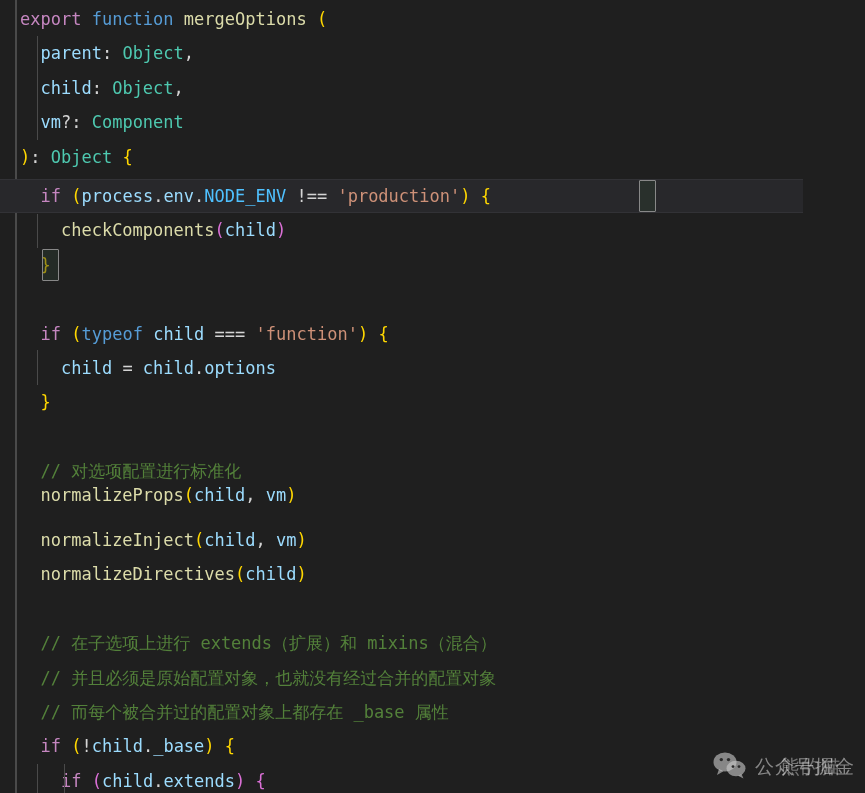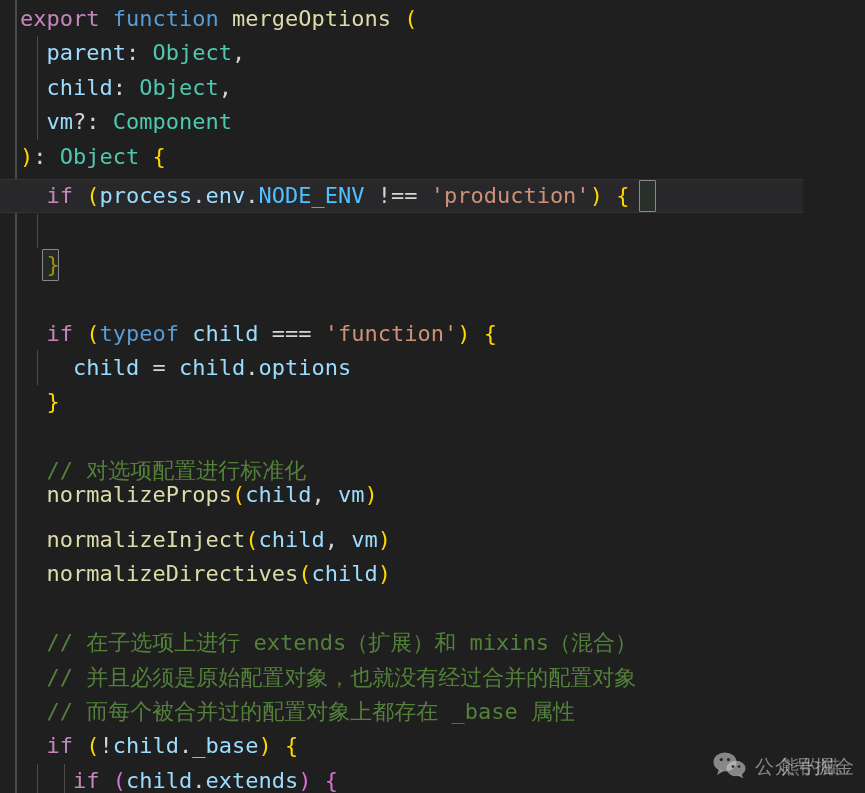--- a/index.html
+++ b/index.html
@@ -34,21 +34,21 @@
     width: 865px;
     height: 793px;
   }
 
   .line {
     position: absolute;
     left: 0;
     width: 803px;
     height: 34.4px;
     white-space: pre;
-    font-size: 22px;
+    font-size: 17px;
     line-height: 34.4px;
     letter-spacing: 0px;
     color: #d4d4d4;
   }
   .line .txt {
     display: inline-block;
     padding-left: 20px;
   }
 
   .line.hl {
@@ -151,20 +151,21 @@
     <div class="line" style="top:36px"><span class="txt"><span class="plain">  </span><span class="var">parent</span><span class="plain">: </span><span class="type">Object</span><span class="plain">,</span></span></div>
 
     <div class="line" style="top:70.8px"><span class="txt"><span class="plain">  </span><span class="var">child</span><span class="plain">: </span><span class="type">Object</span><span class="plain">,</span></span></div>
 
     <div class="line" style="top:139.6px"><span class="txt"><span class="p0">)</span><span class="plain">: </span><span class="type">Object</span><span class="plain"> </span><span class="p0">{</span></span></div>
 
     <div class="line" style="top:105.2px"><span class="txt"><span class="plain">  </span><span class="var">vm</span><span class="plain">?: </span><span class="type">Component</span></span></div>
 
     <div class="line hl" style="top:179px"><span class="txt"><span class="plain">  </span><span class="kw">if</span><span class="plain"> </span><span class="p0">(</span><span class="var">process</span><span class="plain">.</span><span class="var">env</span><span class="plain">.</span><span class="const">NODE_ENV</span><span class="plain"> !== </span><span class="str">'production'</span><span class="p0">)</span><span class="plain"> </span><span class="p0">{</span></span></div>
 
+    <div class="line" style="top:213.4px"><span class="txt"><span class="plain">    </span><span class="fn">checkComponents</span><span class="p1">(</span><span class="var">child</span><span class="p1">)</span></span></div>
 
     <div class="line" style="top:247.8px"><span class="txt"><span class="plain">  </span><span class="p0">}</span></span></div>
 
     <div class="line" style="top:282.2px"><span class="txt"></span></div>
 
     <div class="line" style="top:316.6px"><span class="txt"><span class="plain">  </span><span class="kw">if</span><span class="plain"> </span><span class="p0">(</span><span class="kw2">typeof</span><span class="plain"> </span><span class="var">child</span><span class="plain"> === </span><span class="str">'function'</span><span class="p0">)</span><span class="plain"> </span><span class="p0">{</span></span></div>
 
     <div class="line" style="top:351px"><span class="txt"><span class="plain">    </span><span class="var">child</span><span class="plain"> = </span><span class="var">child</span><span class="plain">.</span><span class="var">options</span></span></div>
 
     <div class="line" style="top:385.4px"><span class="txt"><span class="plain">  </span><span class="p0">}</span></span></div>

